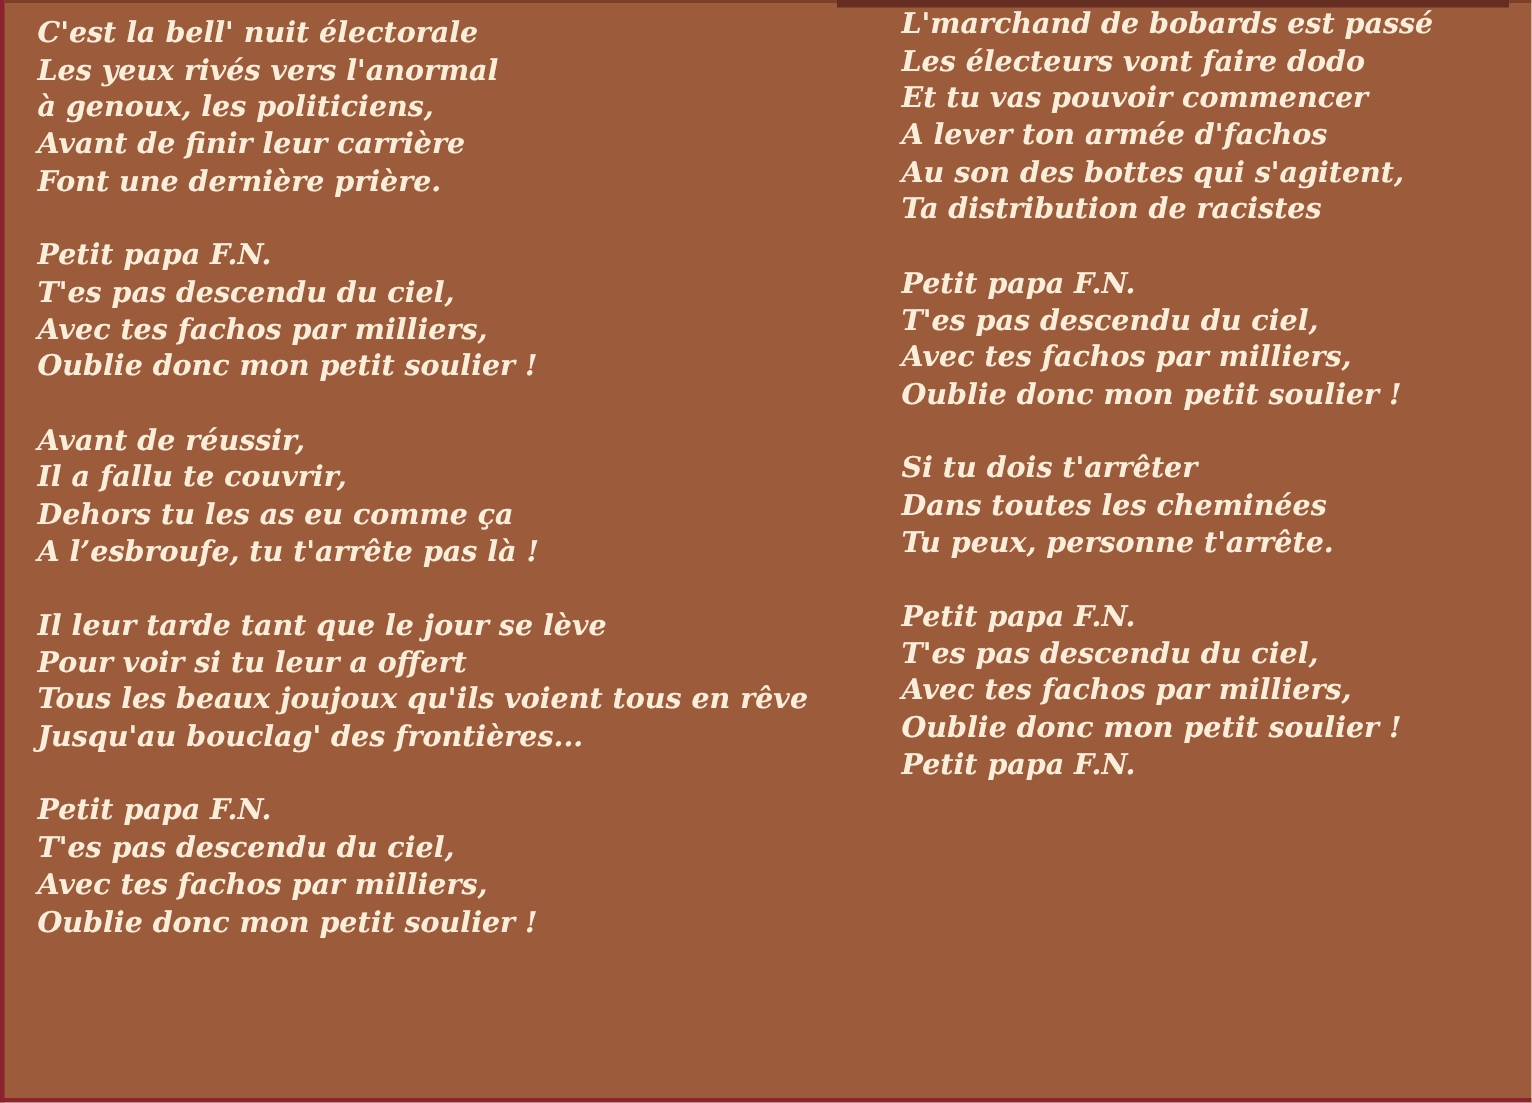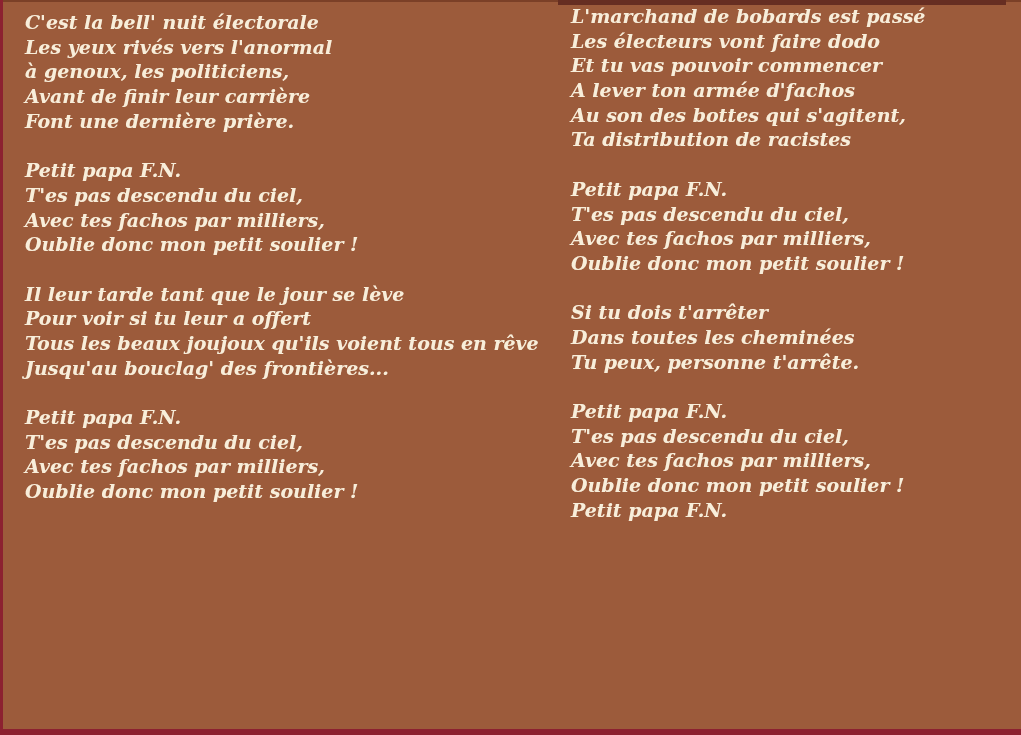--- a/index.html
+++ b/index.html
@@ -7,21 +7,21 @@
     padding: 0;
     background: #ffffff;
     font-family: "DejaVu Serif", serif;
   }
   .page {
     position: relative;
     width: 1021px;
     height: 735px;
     background: #9c5b3b;
     border-left: 3px solid #8c2130;
-    border-bottom: 6px solid #4c1d95;
+    border-bottom: 3px solid #4c1d95;
     box-sizing: border-box;
     overflow: hidden;
   }
   .top-edge-line {
     position: absolute;
     top: 0;
     left: 0;
     right: 0;
     height: 2px;
     background: #7b4027;
@@ -42,21 +42,21 @@
     line-height: 24.7px;
     color: #f8eeda;
     white-space: nowrap;
     text-shadow: 0 0 0.5px rgba(255,255,255,0.25);
   }
   .column-left {
     left: 22px;
     top: 10px;
   }
   .column-right {
-    left: 568px;
+    left: 598px;
     top: 4px;
   }
   .stanza {
     margin: 0 0 24.7px 0;
   }
   .stanza:last-child {
     margin-bottom: 0;
   }
   .line {
     height: 24.7px;
@@ -74,20 +74,26 @@
         <div class="line">Les yeux rivés vers l'anormal</div>
         <div class="line">à genoux, les politiciens,</div>
         <div class="line">Avant de finir leur carrière</div>
         <div class="line">Font une dernière prière.</div>
       </div>
       <div class="stanza">
         <div class="line">Petit papa F.N.</div>
         <div class="line">T'es pas descendu du ciel,</div>
         <div class="line">Avec tes fachos par milliers,</div>
         <div class="line">Oublie donc mon petit soulier !</div>
+      </div>
+      <div class="stanza">
+        <div class="line">Avant de réussir,</div>
+        <div class="line">Il a fallu te couvrir,</div>
+        <div class="line">Dehors tu les as eu comme ça</div>
+        <div class="line">A l’esbroufe, tu t'arrête pas là !</div>
       </div>
       <div class="stanza">
         <div class="line">Il leur tarde tant que le jour se lève</div>
         <div class="line">Pour voir si tu leur a offert</div>
         <div class="line">Tous les beaux joujoux qu'ils voient tous en rêve</div>
         <div class="line">Jusqu'au bouclag' des frontières...</div>
       </div>
       <div class="stanza">
         <div class="line">Petit papa F.N.</div>
         <div class="line">T'es pas descendu du ciel,</div>

